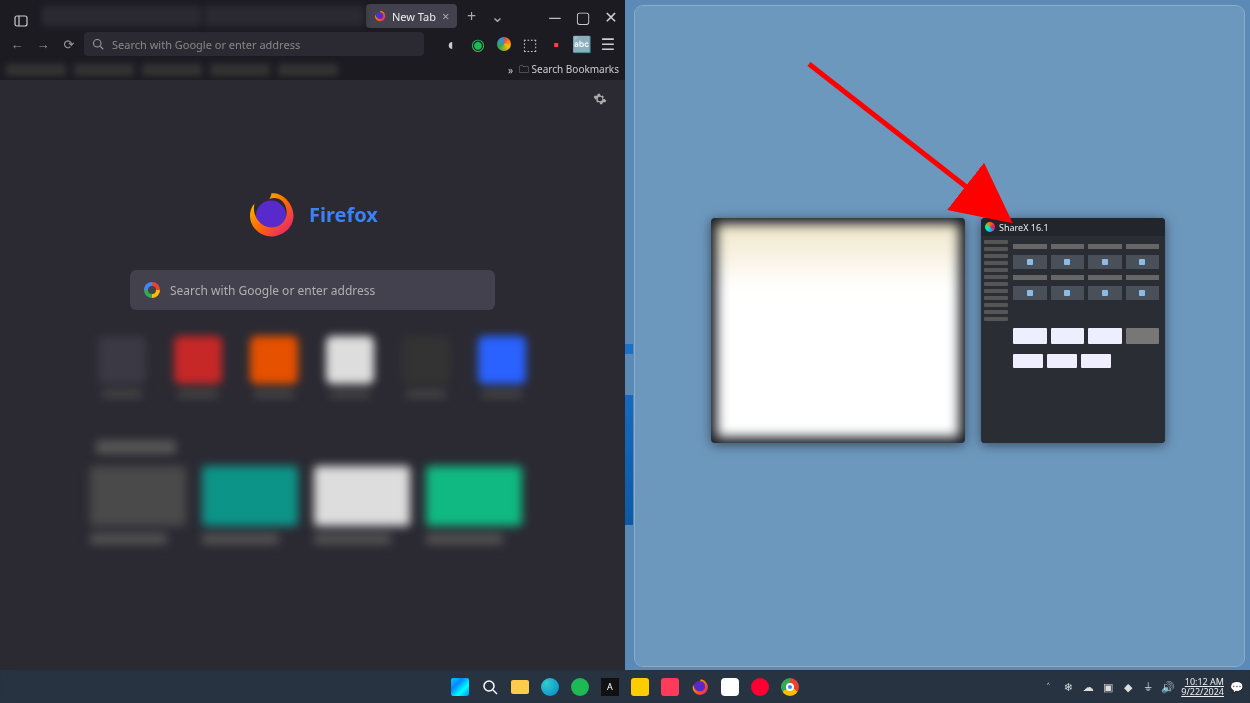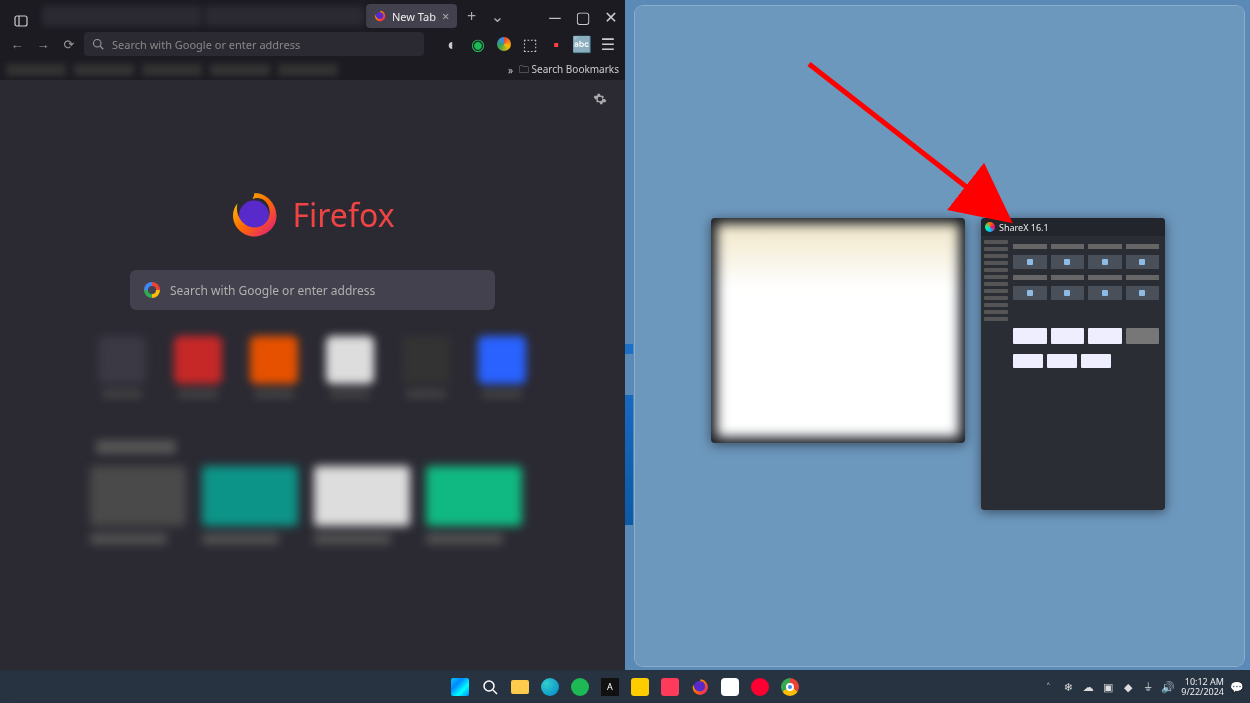--- a/index.html
+++ b/index.html
@@ -122,23 +122,23 @@
   display: flex;
   justify-content: center;
   align-items: center;
   gap: 14px;
 }
 .fx-logo {
   width: 48px;
   height: 48px;
 }
 .fx-name {
-  font-size: 32px;
-  font-weight: 400;
-  color: #ef4444;
+  font-size: 20px;
+  font-weight: 700;
+  color: #3b82f6;
 }
 .hero-search {
   position: absolute;
   top: 190px;
   left: 130px;
   width: 365px;
   height: 40px;
   background: #42414d;
   border-radius: 6px;
   display: flex;
@@ -238,21 +238,21 @@
 .thumb-a .inner {
   position:absolute; top:6px; left:6px; right:6px; bottom:6px;
   background: linear-gradient(180deg, #f0e6c8 0%, #ffffff 30%, #ffffff 100%);
   filter: blur(6px);
   border-radius:2px;
 }
 .thumb-b {
   left: 356px;
   top: 218px;
   width: 184px;
-  height: 292px;
+  height: 225px;
   background: #22252b;
   display:flex;
   flex-direction:column;
 }
 .thumb-b-title {
   height: 18px;
   display: flex;
   align-items: center;
   gap: 4px;
   padding: 0 4px;
@@ -353,21 +353,21 @@
 }
 .tb-right {
   position:absolute;
   right:6px;
   display:flex;
   align-items:center;
   gap:6px;
   font-size:9px;
   color:#eee;
 }
-.tb-clock { text-align:right; line-height:1.1; font-size: 9px;}
+.tb-clock { text-align:right; line-height:1.1; font-size: 9px; text-decoration: underline;}
 .tray-ic { width:14px; height:14px; display:flex; align-items:center; justify-content:center; color:#ddd; font-size:11px;}
 
 
 .ic-start { background: linear-gradient(135deg,#0cf,#08f,#0ff,#08f); width:18px; height:18px; border-radius:2px;}
 .ic-search { color:#fff;}
 .ic-folder { background:#ffcb4c; width:18px; height:14px; border-radius:2px;}
 .ic-edge { background: radial-gradient(circle at 30% 30%, #3cc, #08c); width:18px; height:18px; border-radius:50%;}
 .ic-spotify { background:#1db954; width:18px; height:18px; border-radius:50%;}
 .ic-term { background:#111; color:#fff; width:18px; height:18px; font-size:9px; display:flex; align-items:center; justify-content:center;}
 .ic-y { background:#ffcc00; width:18px; height:18px; border-radius:3px;}

